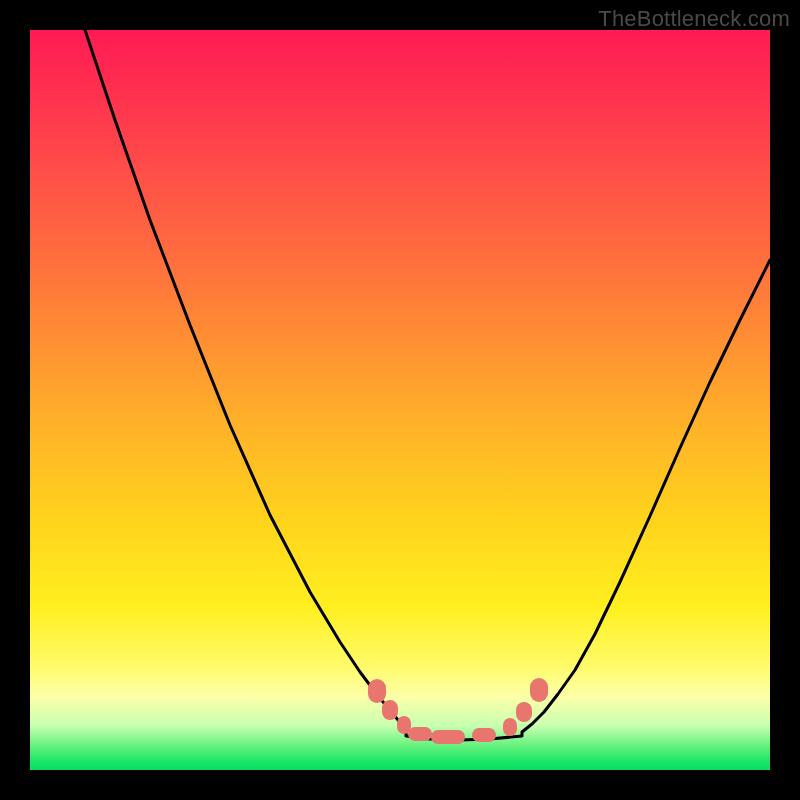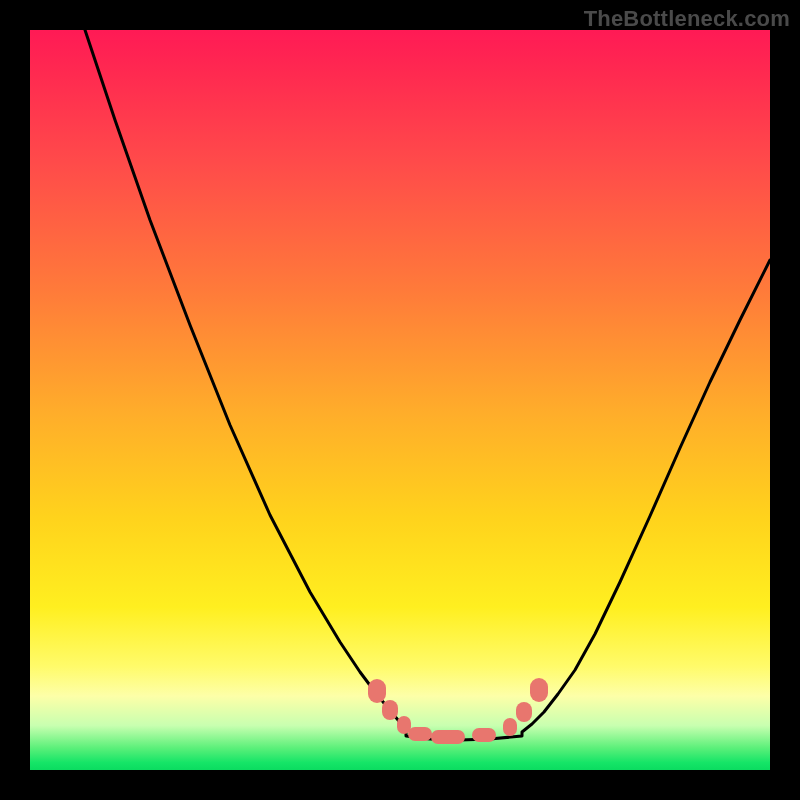--- a/index.html
+++ b/index.html
@@ -40,21 +40,21 @@
       #15e567 99%,
       #0bdc60 100%
     );
   }
   .watermark {
     position: absolute;
     top: 6px;
     right: 10px;
     color: #4a4a4a;
     font-size: 22px;
-    font-weight: 700;
+    font-weight: 400;
     letter-spacing: 0.2px;
     pointer-events: none;
   }
   svg.curve-layer {
     position: absolute;
     inset: 0;
     width: 100%;
     height: 100%;
     overflow: visible;
   }

